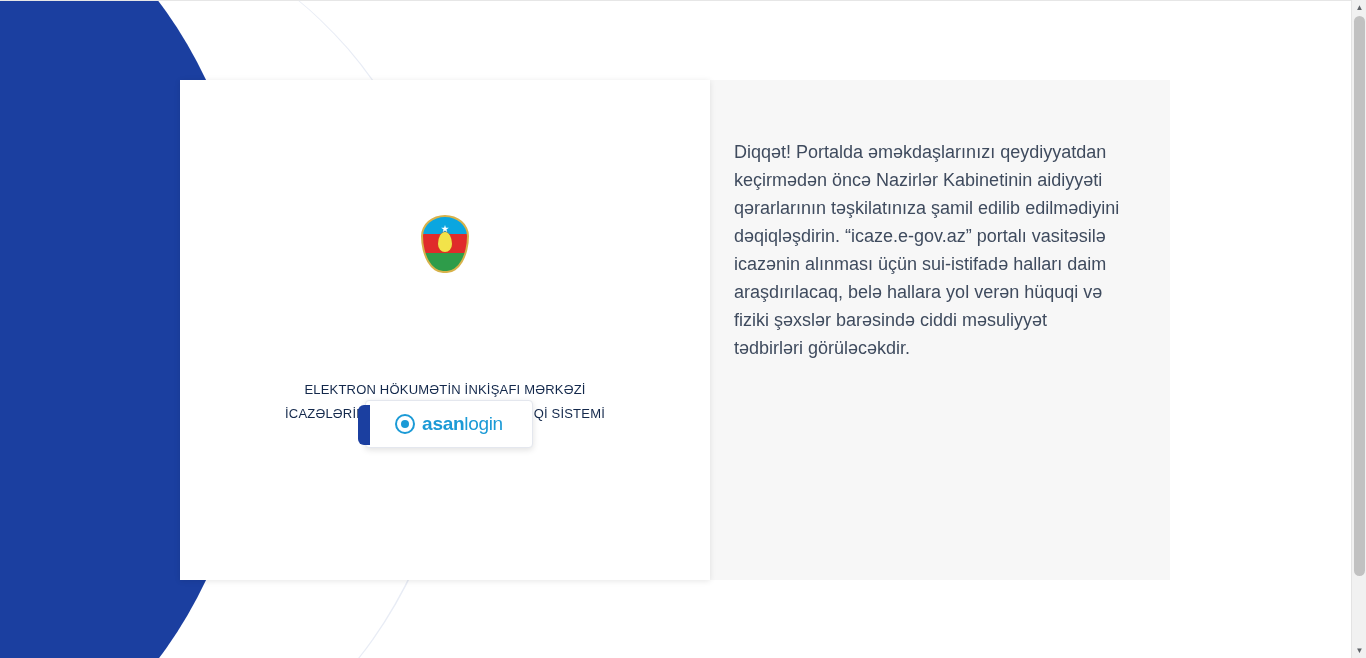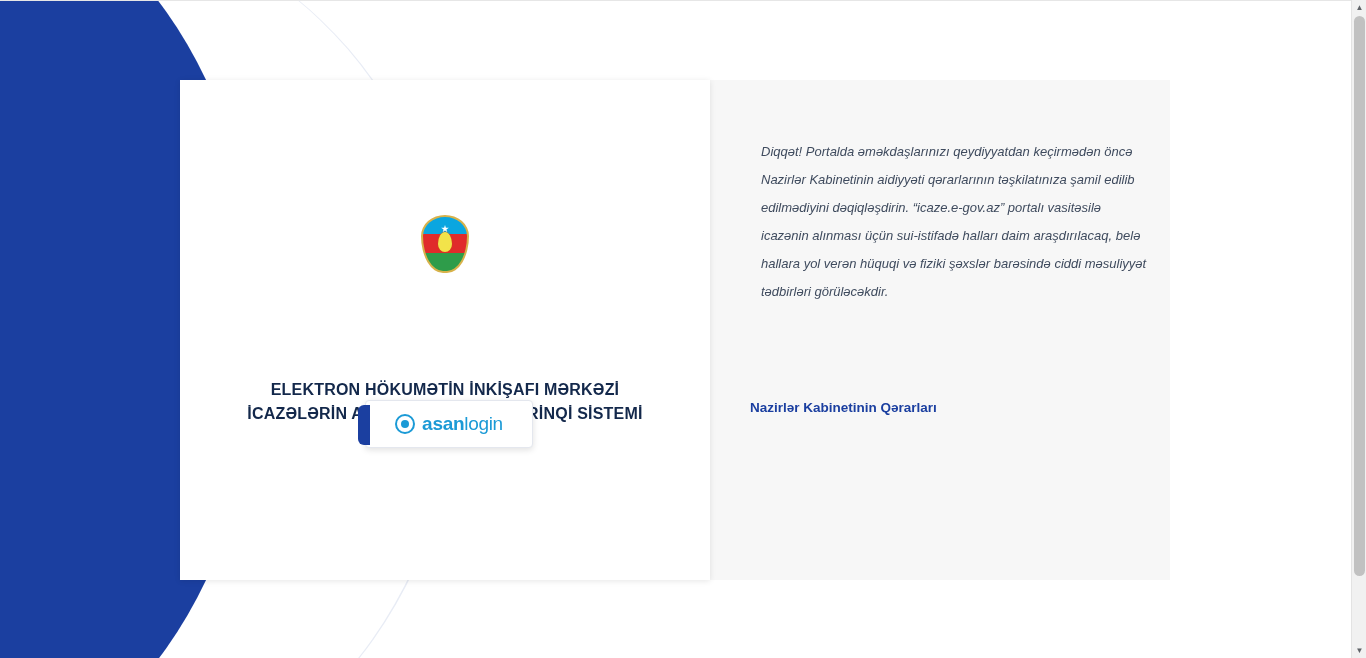--- a/index.html
+++ b/index.html
@@ -130,22 +130,22 @@
   }
 
   
   .titles {
     position: absolute;
     left: 0; right: 0;
     top: 298px;
     text-align: center;
   }
   .title-line {
-    font-size: 16px;
-    font-weight: bold;
+    font-size: 13px;
+    font-weight: normal;
     color: #13284b;
     letter-spacing: 0.2px;
     line-height: 24px;
   }
 
   
   .asan-btn-wrap {
     position: absolute;
     left: 0; right: 0;
     top: 320px;
@@ -193,27 +193,26 @@
     border-radius: 50%;
     background: #1b9ad6;
   }
   .asan-text { font-size: 19px; letter-spacing: -0.3px; }
   .asan-text .a1 { color: #1b9ad6; font-weight: bold; }
   .asan-text .a2 { color: #1b9ad6; font-weight: normal; }
 
   
   .info-body {
     position: absolute;
-    left: 51px;
+    left: 24px;
     top: 58px;
     width: 386px;
-    font-size: 13px;
+    font-size: 18px;
     line-height: 28px;
     color: #3f4b5e;
-    font-style: italic;
   }
   .info-links {
     position: absolute;
     left: 40px;
     top: 320px;
     width: 386px;
   }
   .info-link {
     display: block;
     font-size: 13.5px;
@@ -302,21 +301,20 @@
         <span class="asan-logo-icon"></span>
         <span class="asan-text"><span class="a1">asan</span><span class="a2">login</span></span>
       </div>
     </div>
 
   </div>
 
   <div class="info-card">
     <div class="info-body">Diqqət! Portalda əməkdaşlarınızı qeydiyyatdan keçirmədən öncə Nazirlər Kabinetinin aidiyyəti qərarlarının təşkilatınıza şamil edilib edilmədiyini dəqiqləşdirin. “icaze.e-gov.az” portalı vasitəsilə icazənin alınması üçün sui-istifadə halları daim araşdırılacaq, belə hallara yol verən hüquqi və fiziki şəxslər barəsində ciddi məsuliyyət tədbirləri görüləcəkdir.</div>
     <div class="info-links">
-      <a class="info-link" href="#">Nazirlər Kabinetinin Qərarları</a>
     </div>
   </div>
 
   <div class="scrollbar">
     <div class="sb-arrow up">▲</div>
     <div class="sb-thumb"></div>
     <div class="sb-arrow down">▼</div>
   </div>
 
 </div>

